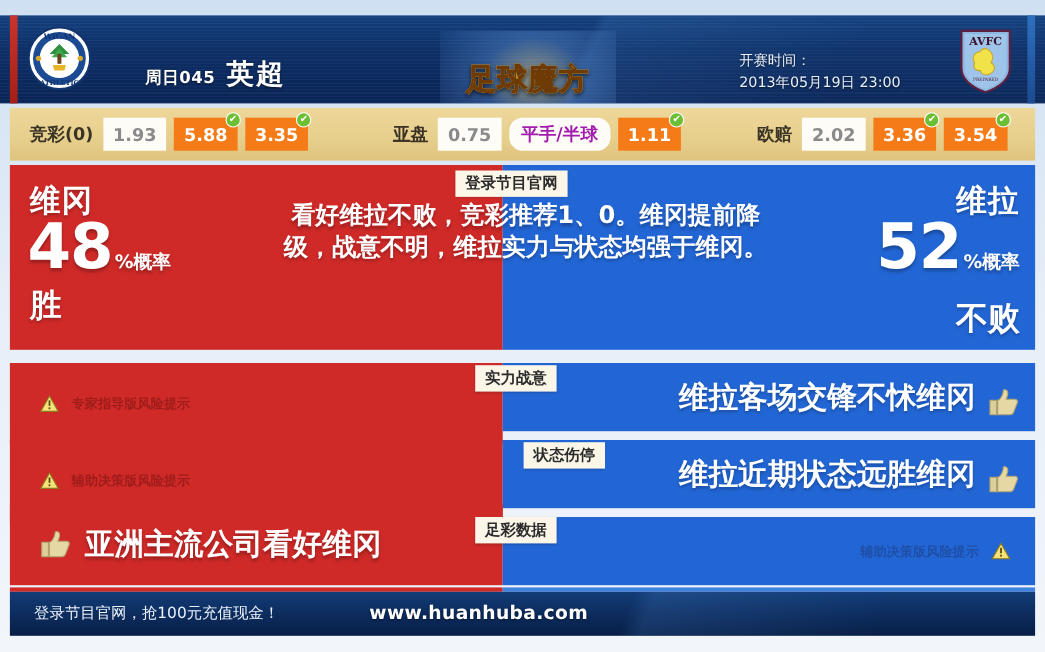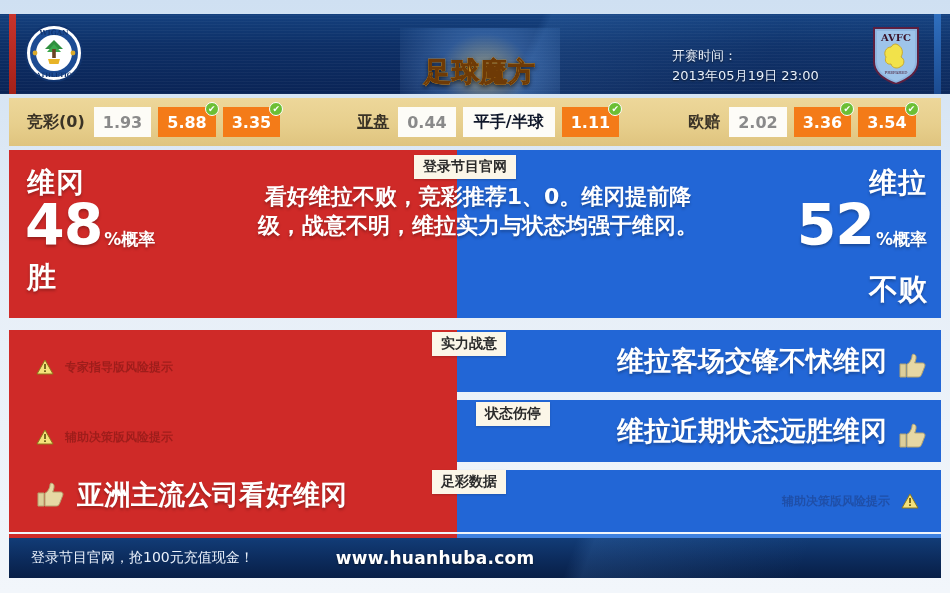--- a/index.html
+++ b/index.html
@@ -52,21 +52,21 @@
     background:linear-gradient(180deg,#edd79a 0%,#e7cf8d 55%,#dfc47e 100%);
     display:flex; align-items:center; }
   .odds-group { display:flex; align-items:center; }
   .odds-label { font-size:16px; font-weight:bold; color:#3a3326; margin-right:9px; white-space:nowrap; }
   .odds-label.ul { text-decoration:underline; }
   .odds-cell { position:relative; height:30px; min-width:54px; padding:0 9px;
     display:flex; align-items:center; justify-content:center;
     font-size:16px; font-weight:bold; margin-right:7px; }
   .odds-cell.plain { background:#fdfcf7; color:#8a8a8a; }
   .odds-cell.hot   { background:#f47b18; color:#fff; }
-  .odds-cell.wide  { min-width:92px; color:#0f172a; }
+  .odds-cell.wide  { min-width:92px; color:#a21caf;border-radius:12px; }
   .tick { position:absolute; right:-3px; top:-5px; width:14px; height:14px; border-radius:50%;
     background:#6cbf35; border:1px solid #fff;
     display:flex; align-items:center; justify-content:center;
     font-size:9px; color:#fff; line-height:1; }
   .sp-a { width:70px; } .sp-b { width:62px; }
 
   
   .main-panel { position:absolute; left:9px; top:150px; width:932px; height:168px; display:flex; }
   .mp-red  { width:448px; height:168px; background:#cf2a28; position:relative; }
   .mp-blue { width:484px; height:168px; background:#2266d6; position:relative; }
@@ -131,20 +131,24 @@
 <body>
 
 <div id="stage">
 
   <div class="header">
     <div class="logo-wrap">
       <div class="logo-burst"></div>
       <div class="logo-text">足球魔方</div>
     </div>
 
+    <div class="match-meta">
+      <span class="match-round">周日045</span>
+      <span class="match-league">英超</span>
+    </div>
 
     <div class="kickoff">
       <div>开赛时间：</div>
       <div>2013年05月19日 23:00</div>
     </div>
   </div>
 
   <div class="hdr-left-strip"></div>
   <div class="hdr-right-strip"></div>
 
@@ -190,21 +194,21 @@
         <span>3.35</span>
         <span class="tick">✔</span>
       </span>
     </div>
 
     <div class="sp-a"></div>
 
     <div class="odds-group">
       <span class="odds-label ul">亚盘</span>
       <span class="odds-cell plain">
-        <span>0.44</span>
+        <span>0.75</span>
       </span>
       <span class="odds-cell plain wide">
         <span>平手/半球</span>
       </span>
       <span class="odds-cell hot">
         <span>1.11</span>
         <span class="tick">✔</span>
       </span>
     </div>
 

